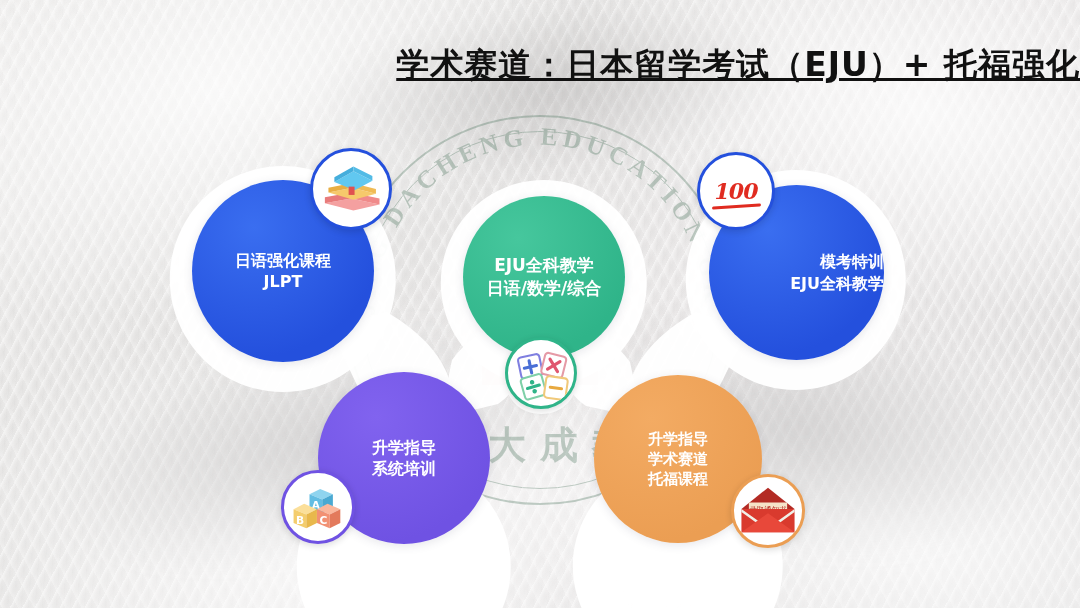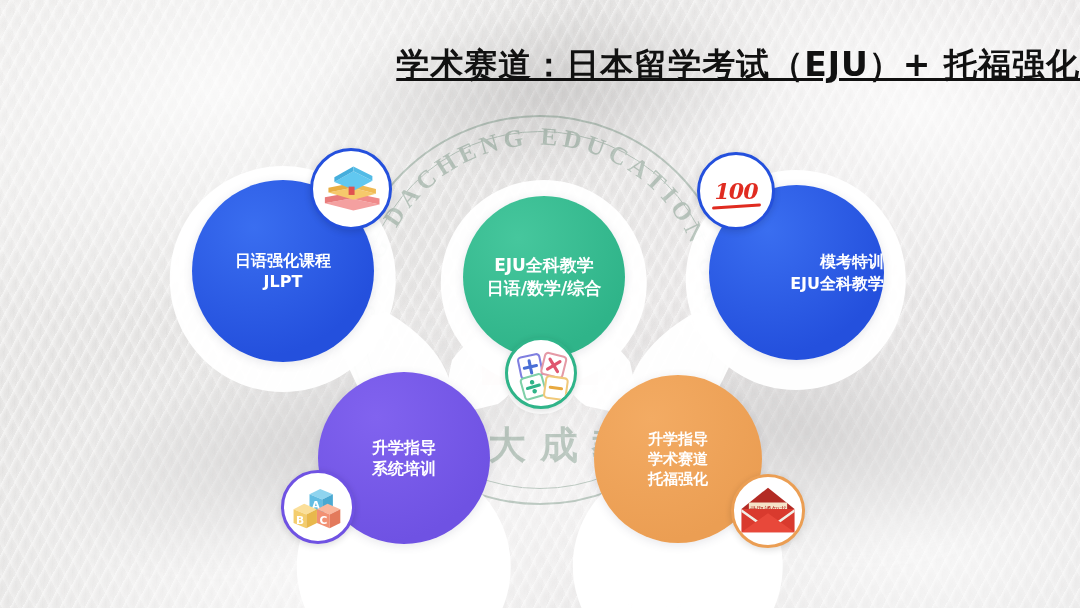--- a/index.html
+++ b/index.html
@@ -257,21 +257,21 @@
   </div>
 
   <div class="node n-toefl">
     <span class="ln">升学指导</span>
     <span class="ln">系统培训</span>
   </div>
 
   <div class="node n-guide">
     <span class="ln">升学指导</span>
     <span class="ln">学术赛道</span>
-    <span class="ln">托福强化</span>
+    <span class="ln">托福课程</span>
   </div>
 
   <div class="badge b-books">
     <svg viewBox="0 0 64 64">
       <g>
         <path d="M10 44 L32 40 L56 45 L34 50 Z" fill="#f4a0a0"></path>
         <path d="M10 44 L10 39 L32 35 L32 40 Z" fill="#e87b7b"></path>
         <path d="M32 40 L32 35 L56 40 L56 45 Z" fill="#f08a8a"></path>
         <path d="M13 35 L33 31 L53 36 L34 41 Z" fill="#f6c96b"></path>
         <path d="M13 35 L13 31 L33 27 L33 31 Z" fill="#e8ae43"></path>

